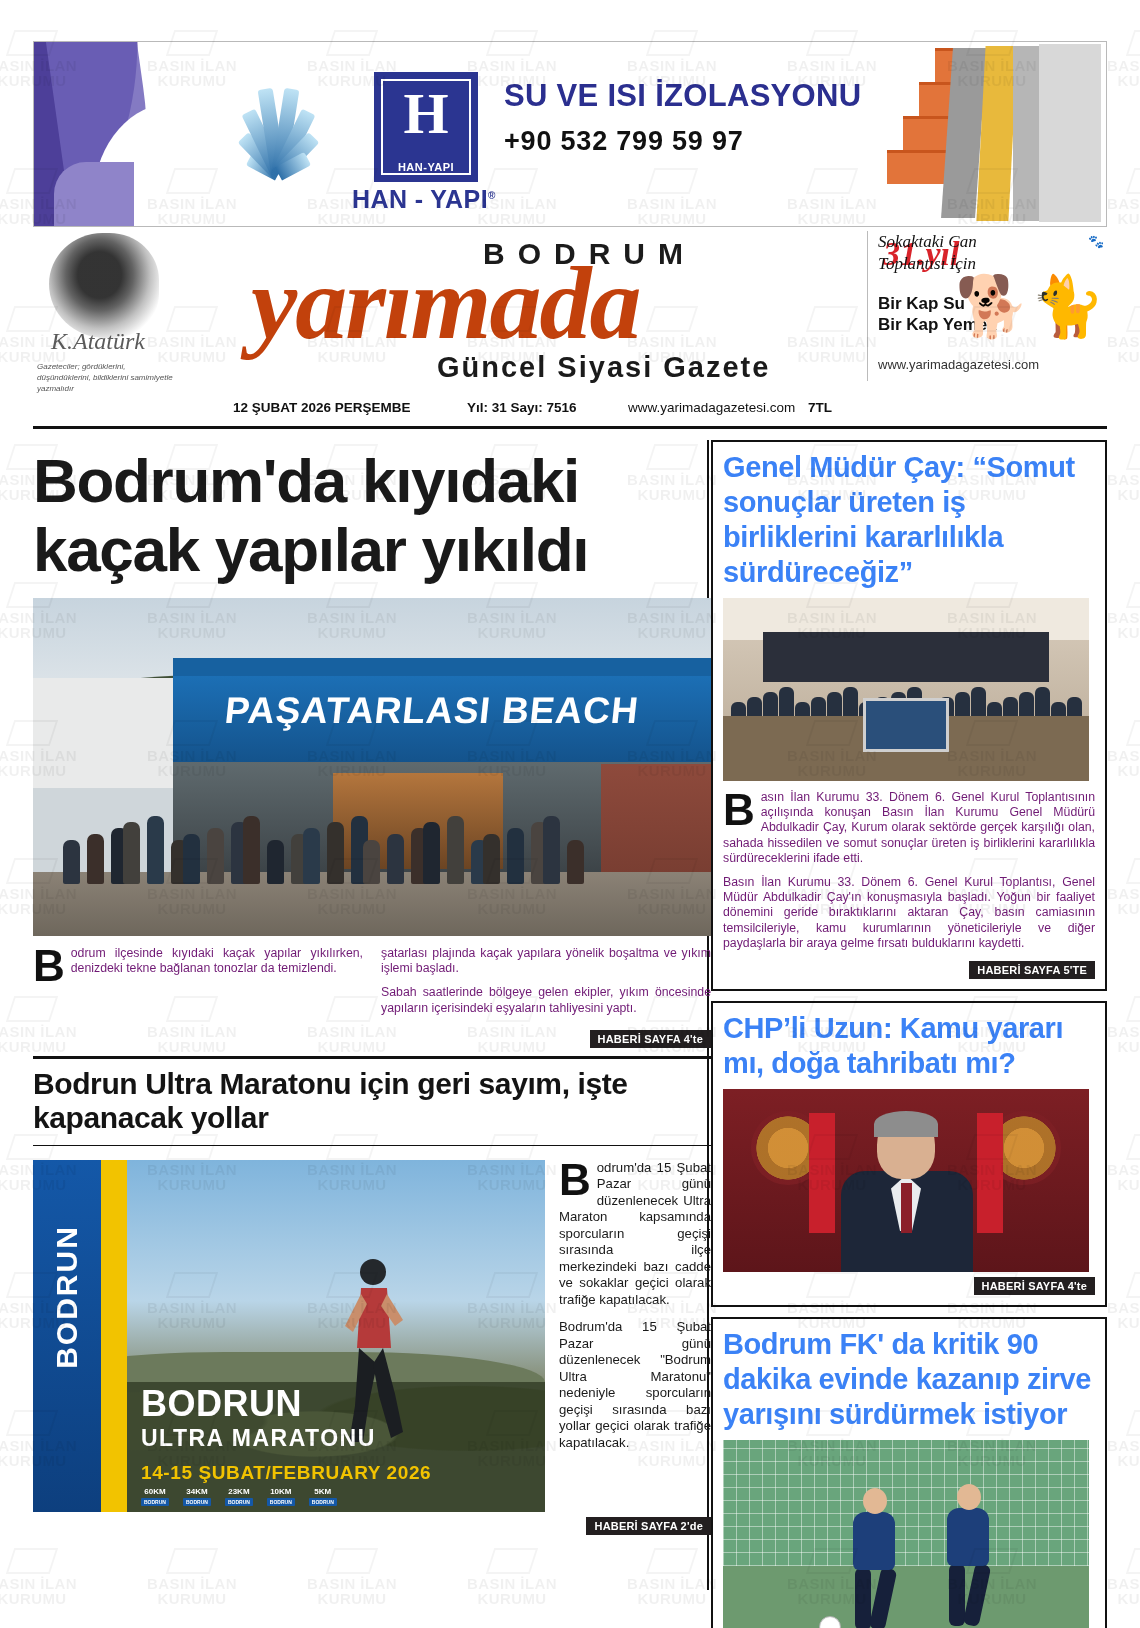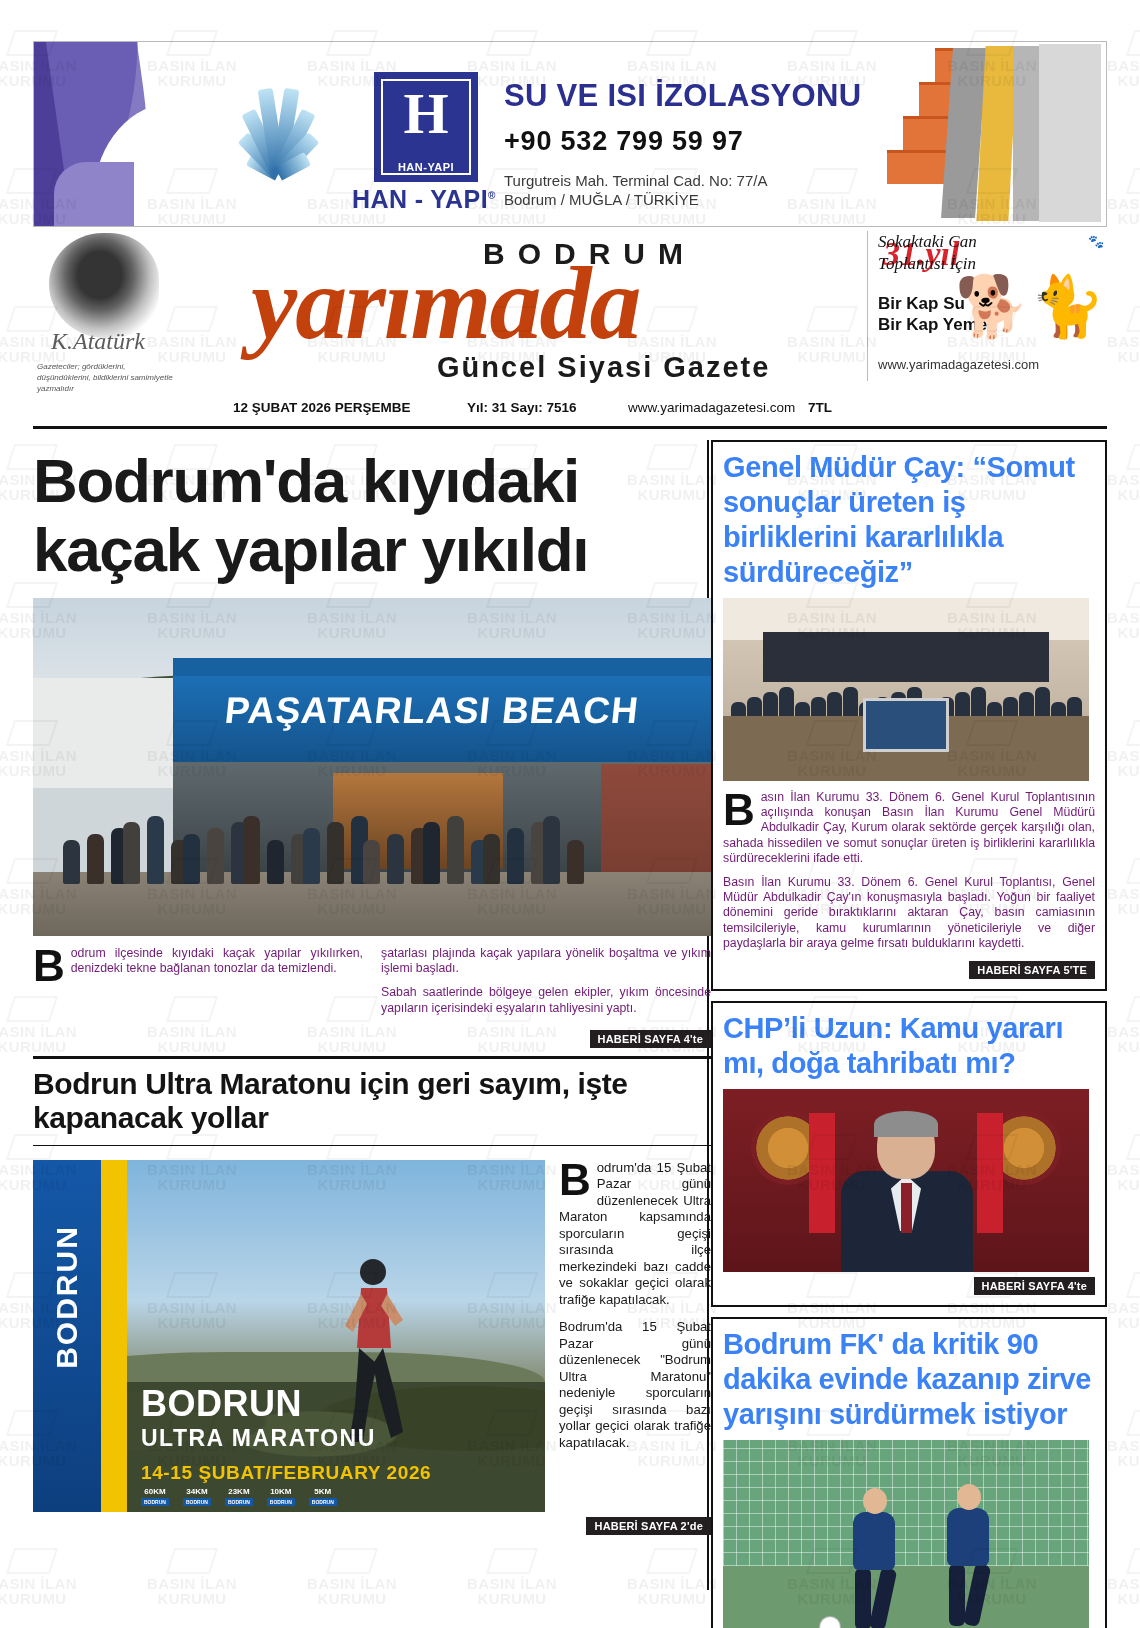--- a/index.html
+++ b/index.html
@@ -749,24 +749,20 @@
       <div class="hh">H</div>
       <div class="cap">HAN-YAPI</div>
     </div>
     <div class="hanyapi2">
       <span>HAN - YAPI</span><sup>®</sup>
     </div>
 
     <div class="adtxt">
       <div class="t1">SU VE ISI İZOLASYONU</div>
       <div class="t2">+90 532 799 59 97</div>
-      <div class="t3">
-        <div>Turgutreis Mah. Terminal Cad. No: 77/A</div>
-        <div>Bodrum / MUĞLA / TÜRKİYE</div>
-      </div>
     </div>
 
     <div class="wall">
       <div class="brick" style="left:6px;  top:108px; width:66px; height:34px;"></div>
       <div class="brick" style="left:22px; top:74px;  width:66px; height:34px;"></div>
       <div class="brick" style="left:38px; top:40px;  width:66px; height:34px;"></div>
       <div class="brick" style="left:54px; top:6px;   width:66px; height:34px;"></div>
       <div class="grey" style="left:66px; top:6px;   width:34px; height:170px; transform:skewX(-4deg);"></div>
       <div class="yellow" style="left:100px; top:4px; width:32px; height:175px; transform:skewX(-3deg);"></div>
       <div class="grey" style="left:132px; top:4px;  width:26px; height:175px; background:#b6b6b6;"></div>

